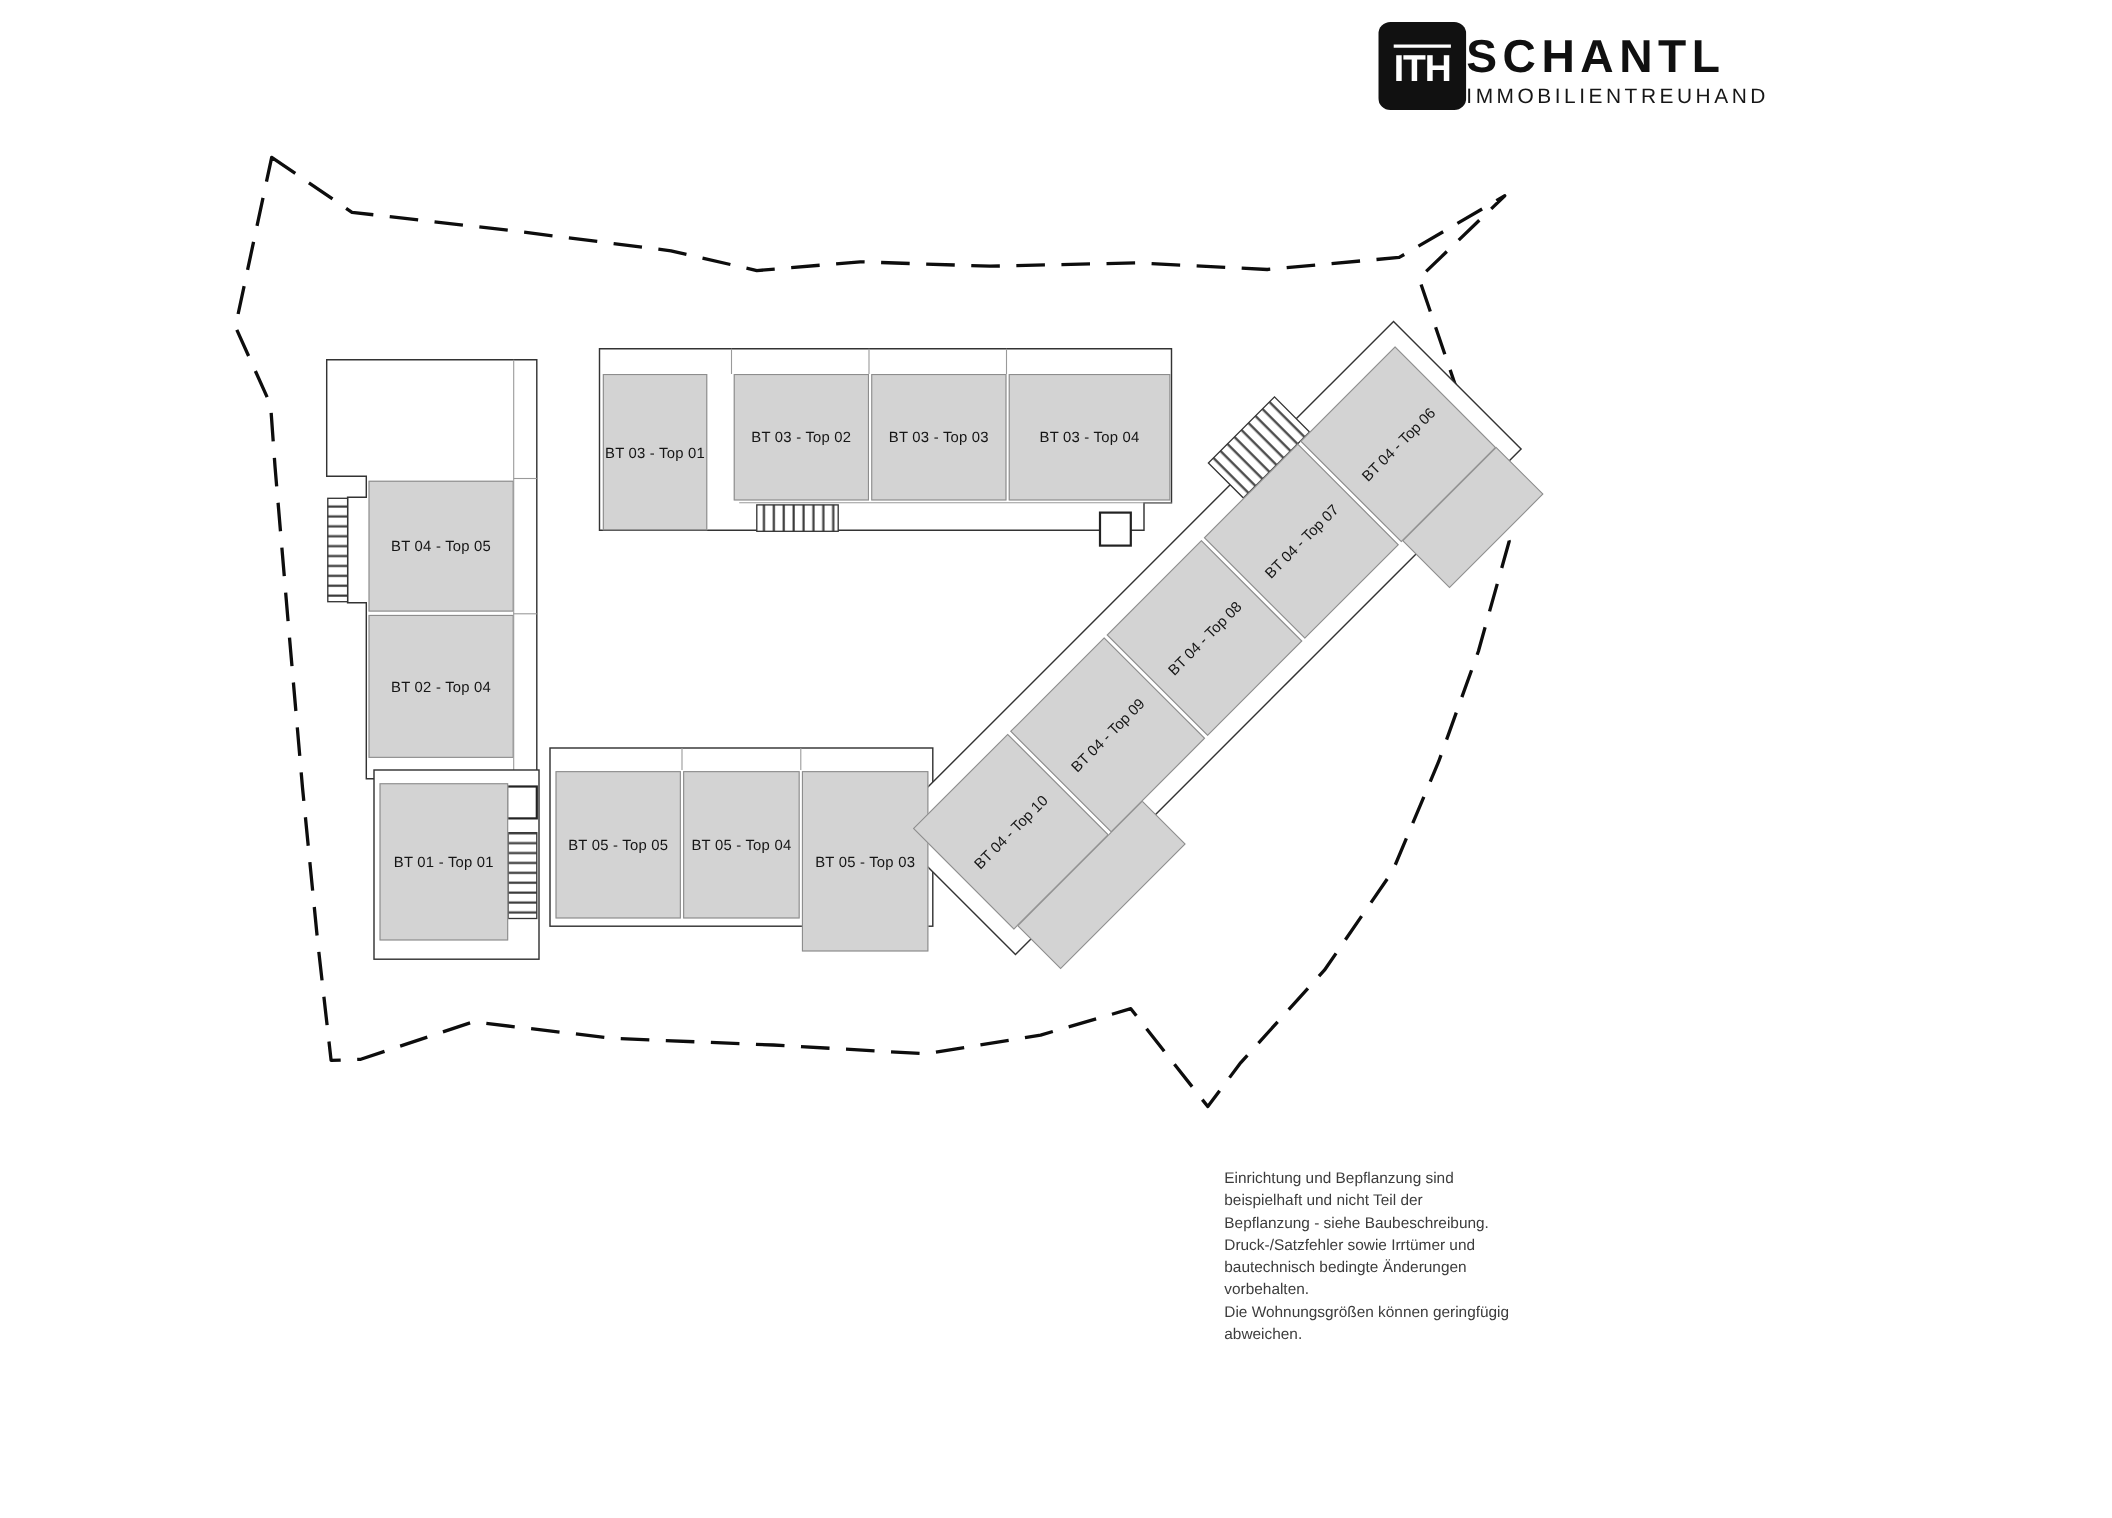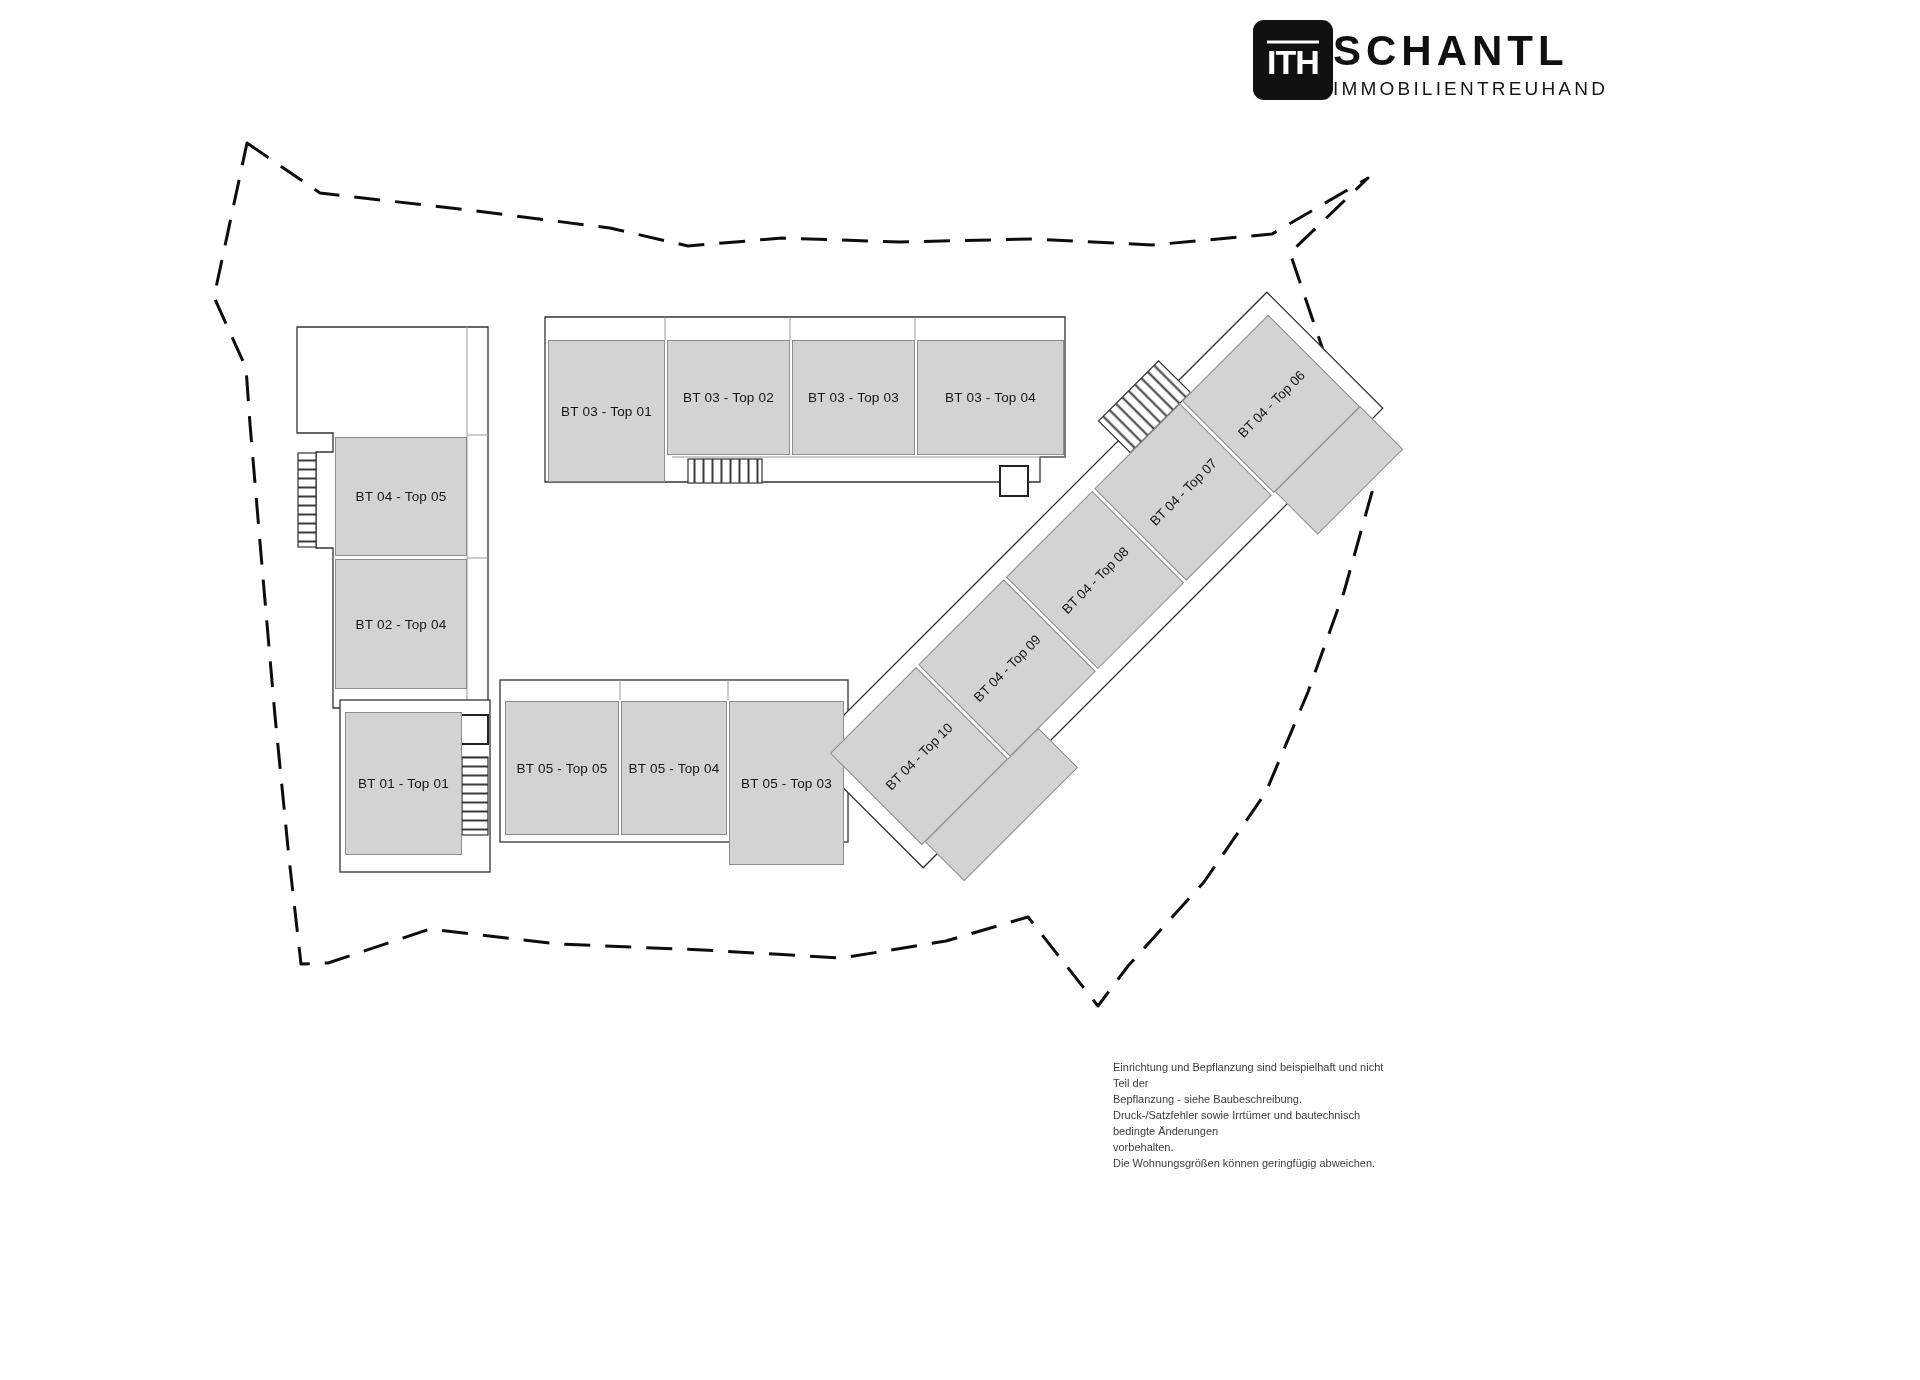--- a/index.html
+++ b/index.html
@@ -24,21 +24,21 @@
   }
   .bt04-strip .unit-cell span { font-size:13.5px; color:#151515; white-space:nowrap; }
 
   .logo { position:absolute; left:1253px; top:20px; display:flex; align-items:flex-start; }
   .logo-mark { width:80px; height:80px; flex:0 0 auto; }
   .logo-text { padding-top:8px; }
   .logo-name { font-size:42px; font-weight:bold; color:#101010; letter-spacing:5px; line-height:1.1; }
   .logo-sub  { font-size:19px; font-weight:500; color:#161616; letter-spacing:3.2px; margin-top:4px; }
 
   .disclaimer { position:absolute; left:1085px; top:1060px; width:300px; }
-  .disclaimer span { display:block; font-size:11px; line-height:1.45; color:#3c3c3c;padding-left:28px; }
+  .disclaimer span { display:block; font-size:14px; line-height:1.45; color:#3c3c3c;padding-left:28px; }
 </style>
 </head>
 <body>
 
 <div class="canvas">
 
   <svg class="layer" viewBox="0 0 1920 1380">
     <defs>
       <pattern id="hatchH" width="9" height="9" patternUnits="userSpaceOnUse">
         <rect width="9" height="9" fill="#ffffff"></rect>
@@ -86,21 +86,21 @@
     <span>BT 04 - Top 05</span>
   </div>
   <div class="unit" style="left:335px;top:559px;width:132px;height:130px">
     <span>BT 02 - Top 04</span>
   </div>
 
   <div class="unit" style="left:345px;top:712px;width:117px;height:143px">
     <span>BT 01 - Top 01</span>
   </div>
 
-  <div class="unit" style="left:548px;top:340px;width:117px;height:142px">
+  <div class="unit" style="left:548px;top:340px;width:95px;height:142px">
     <span>BT 03 - Top 01</span>
   </div>
   <div class="unit" style="left:667px;top:340px;width:123px;height:115px">
     <span>BT 03 - Top 02</span>
   </div>
   <div class="unit" style="left:792px;top:340px;width:123px;height:115px">
     <span>BT 03 - Top 03</span>
   </div>
   <div class="unit" style="left:917px;top:340px;width:147px;height:115px">
     <span>BT 03 - Top 04</span>

